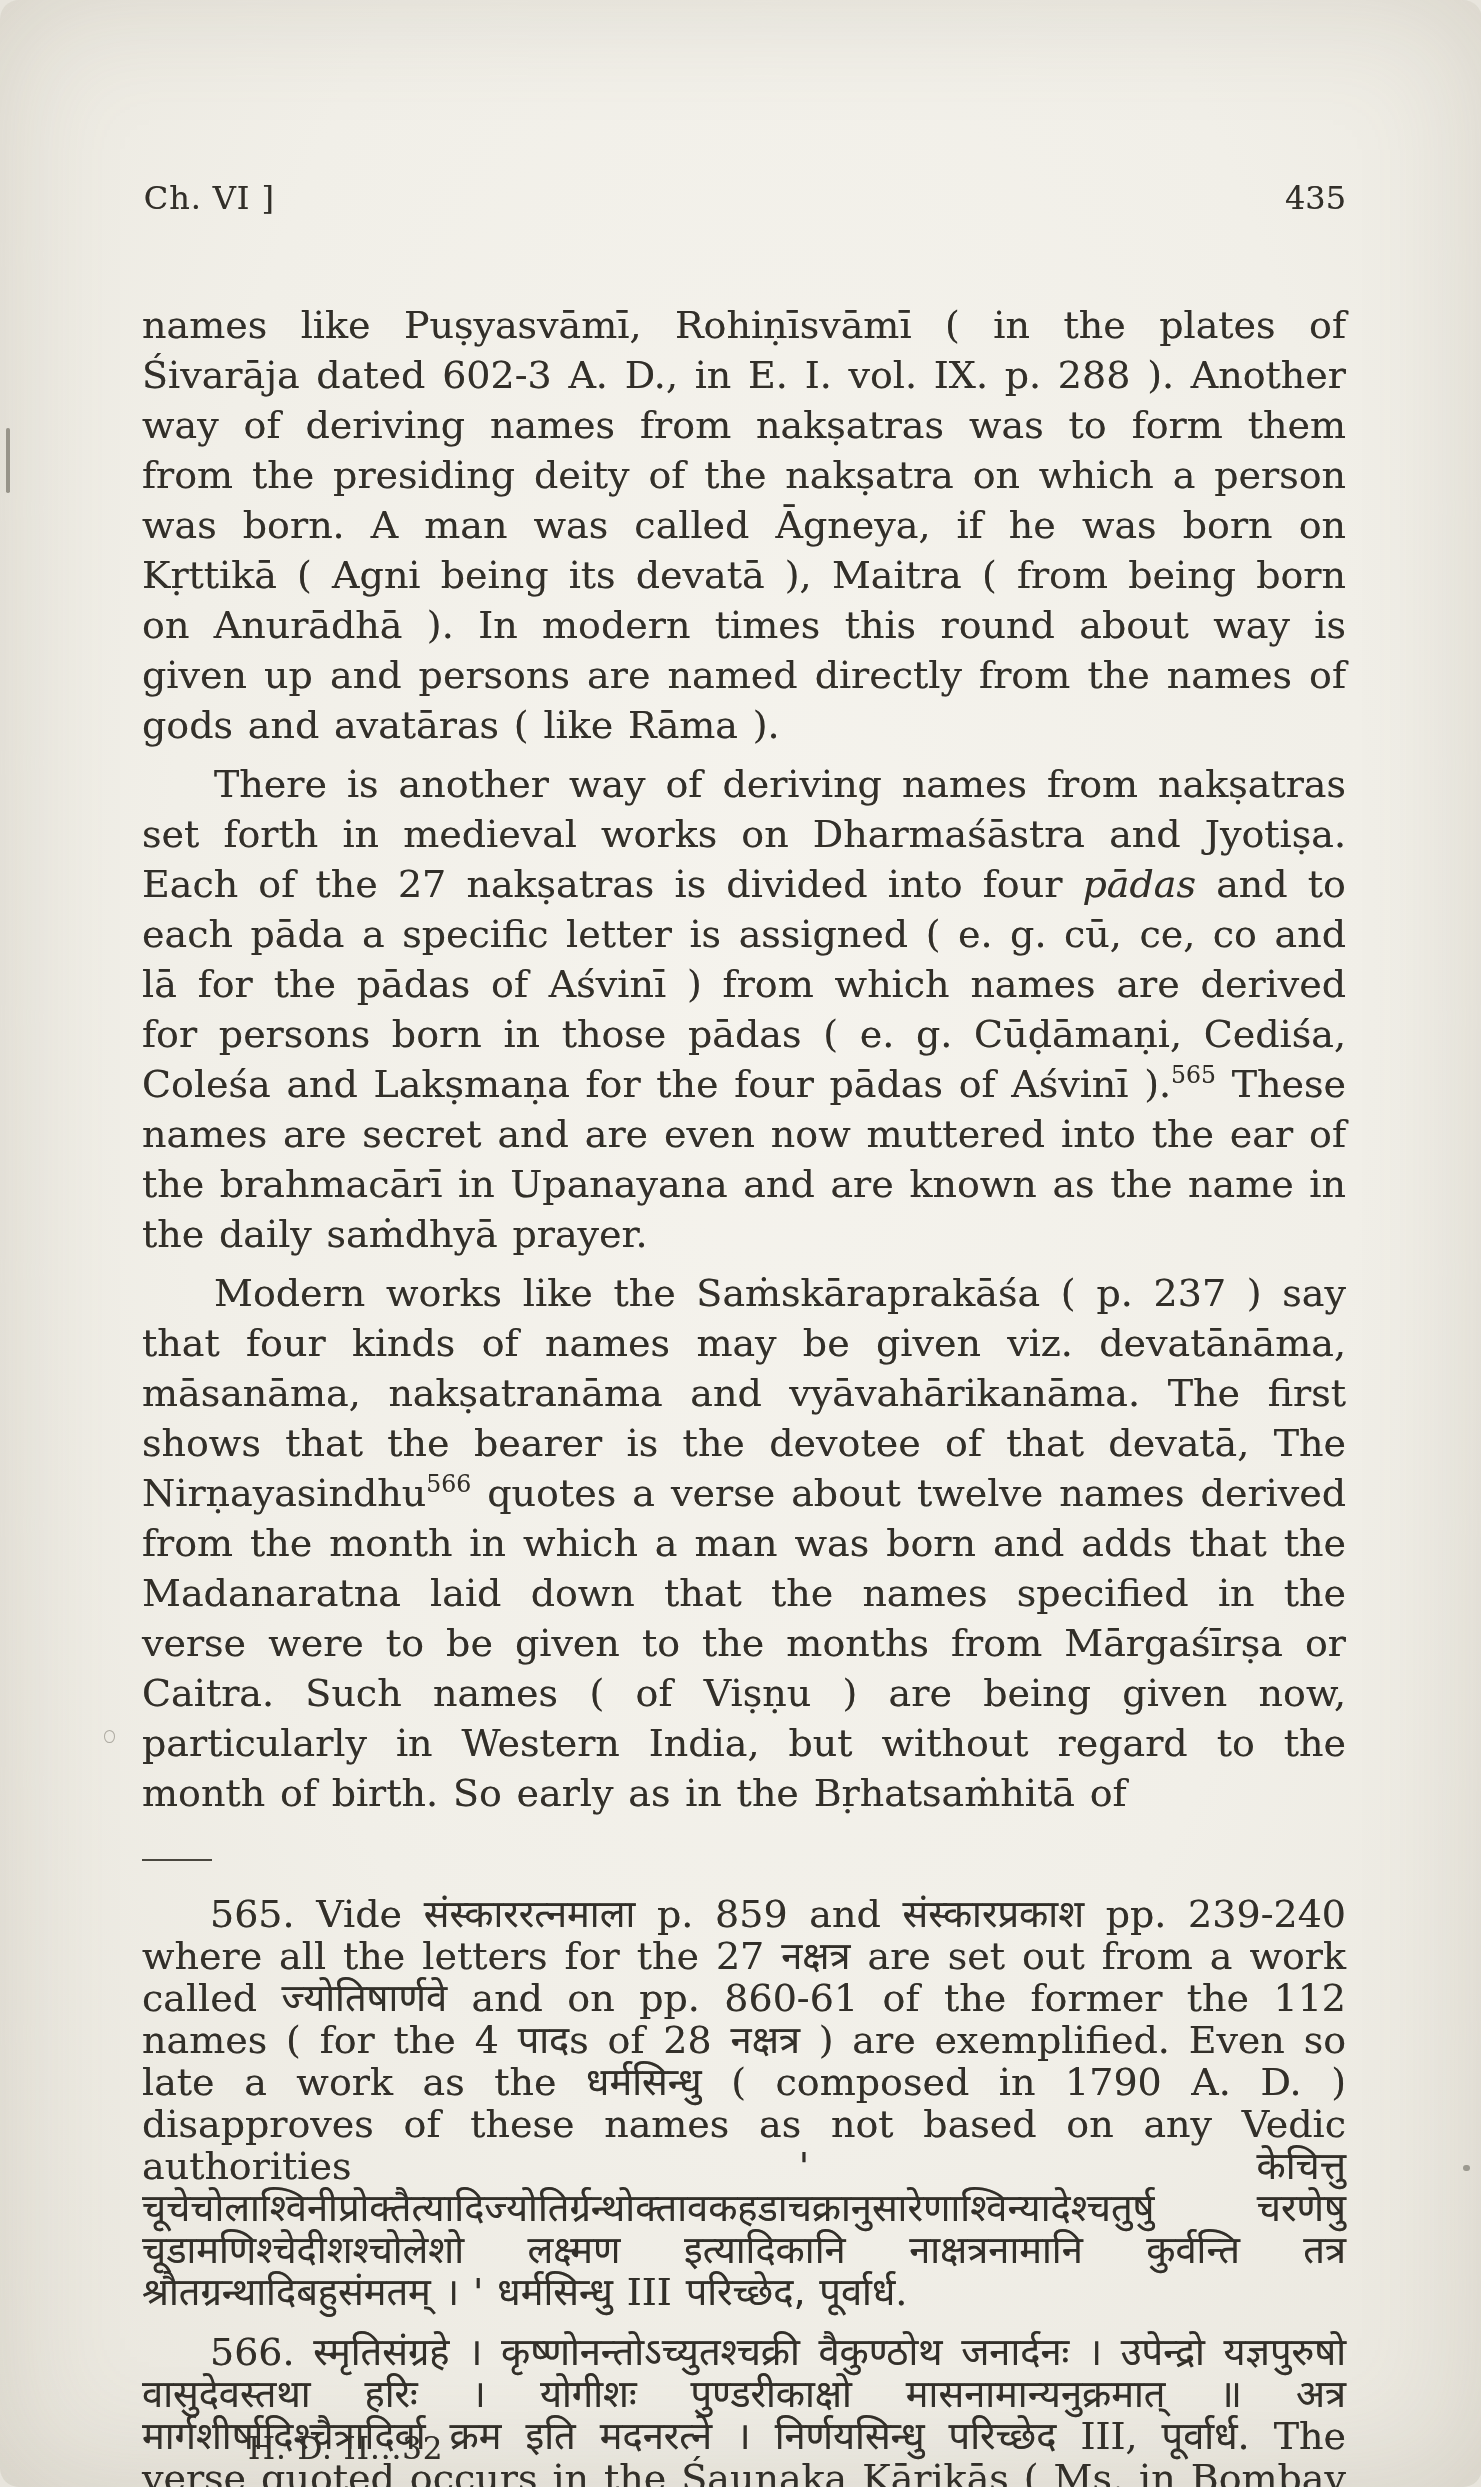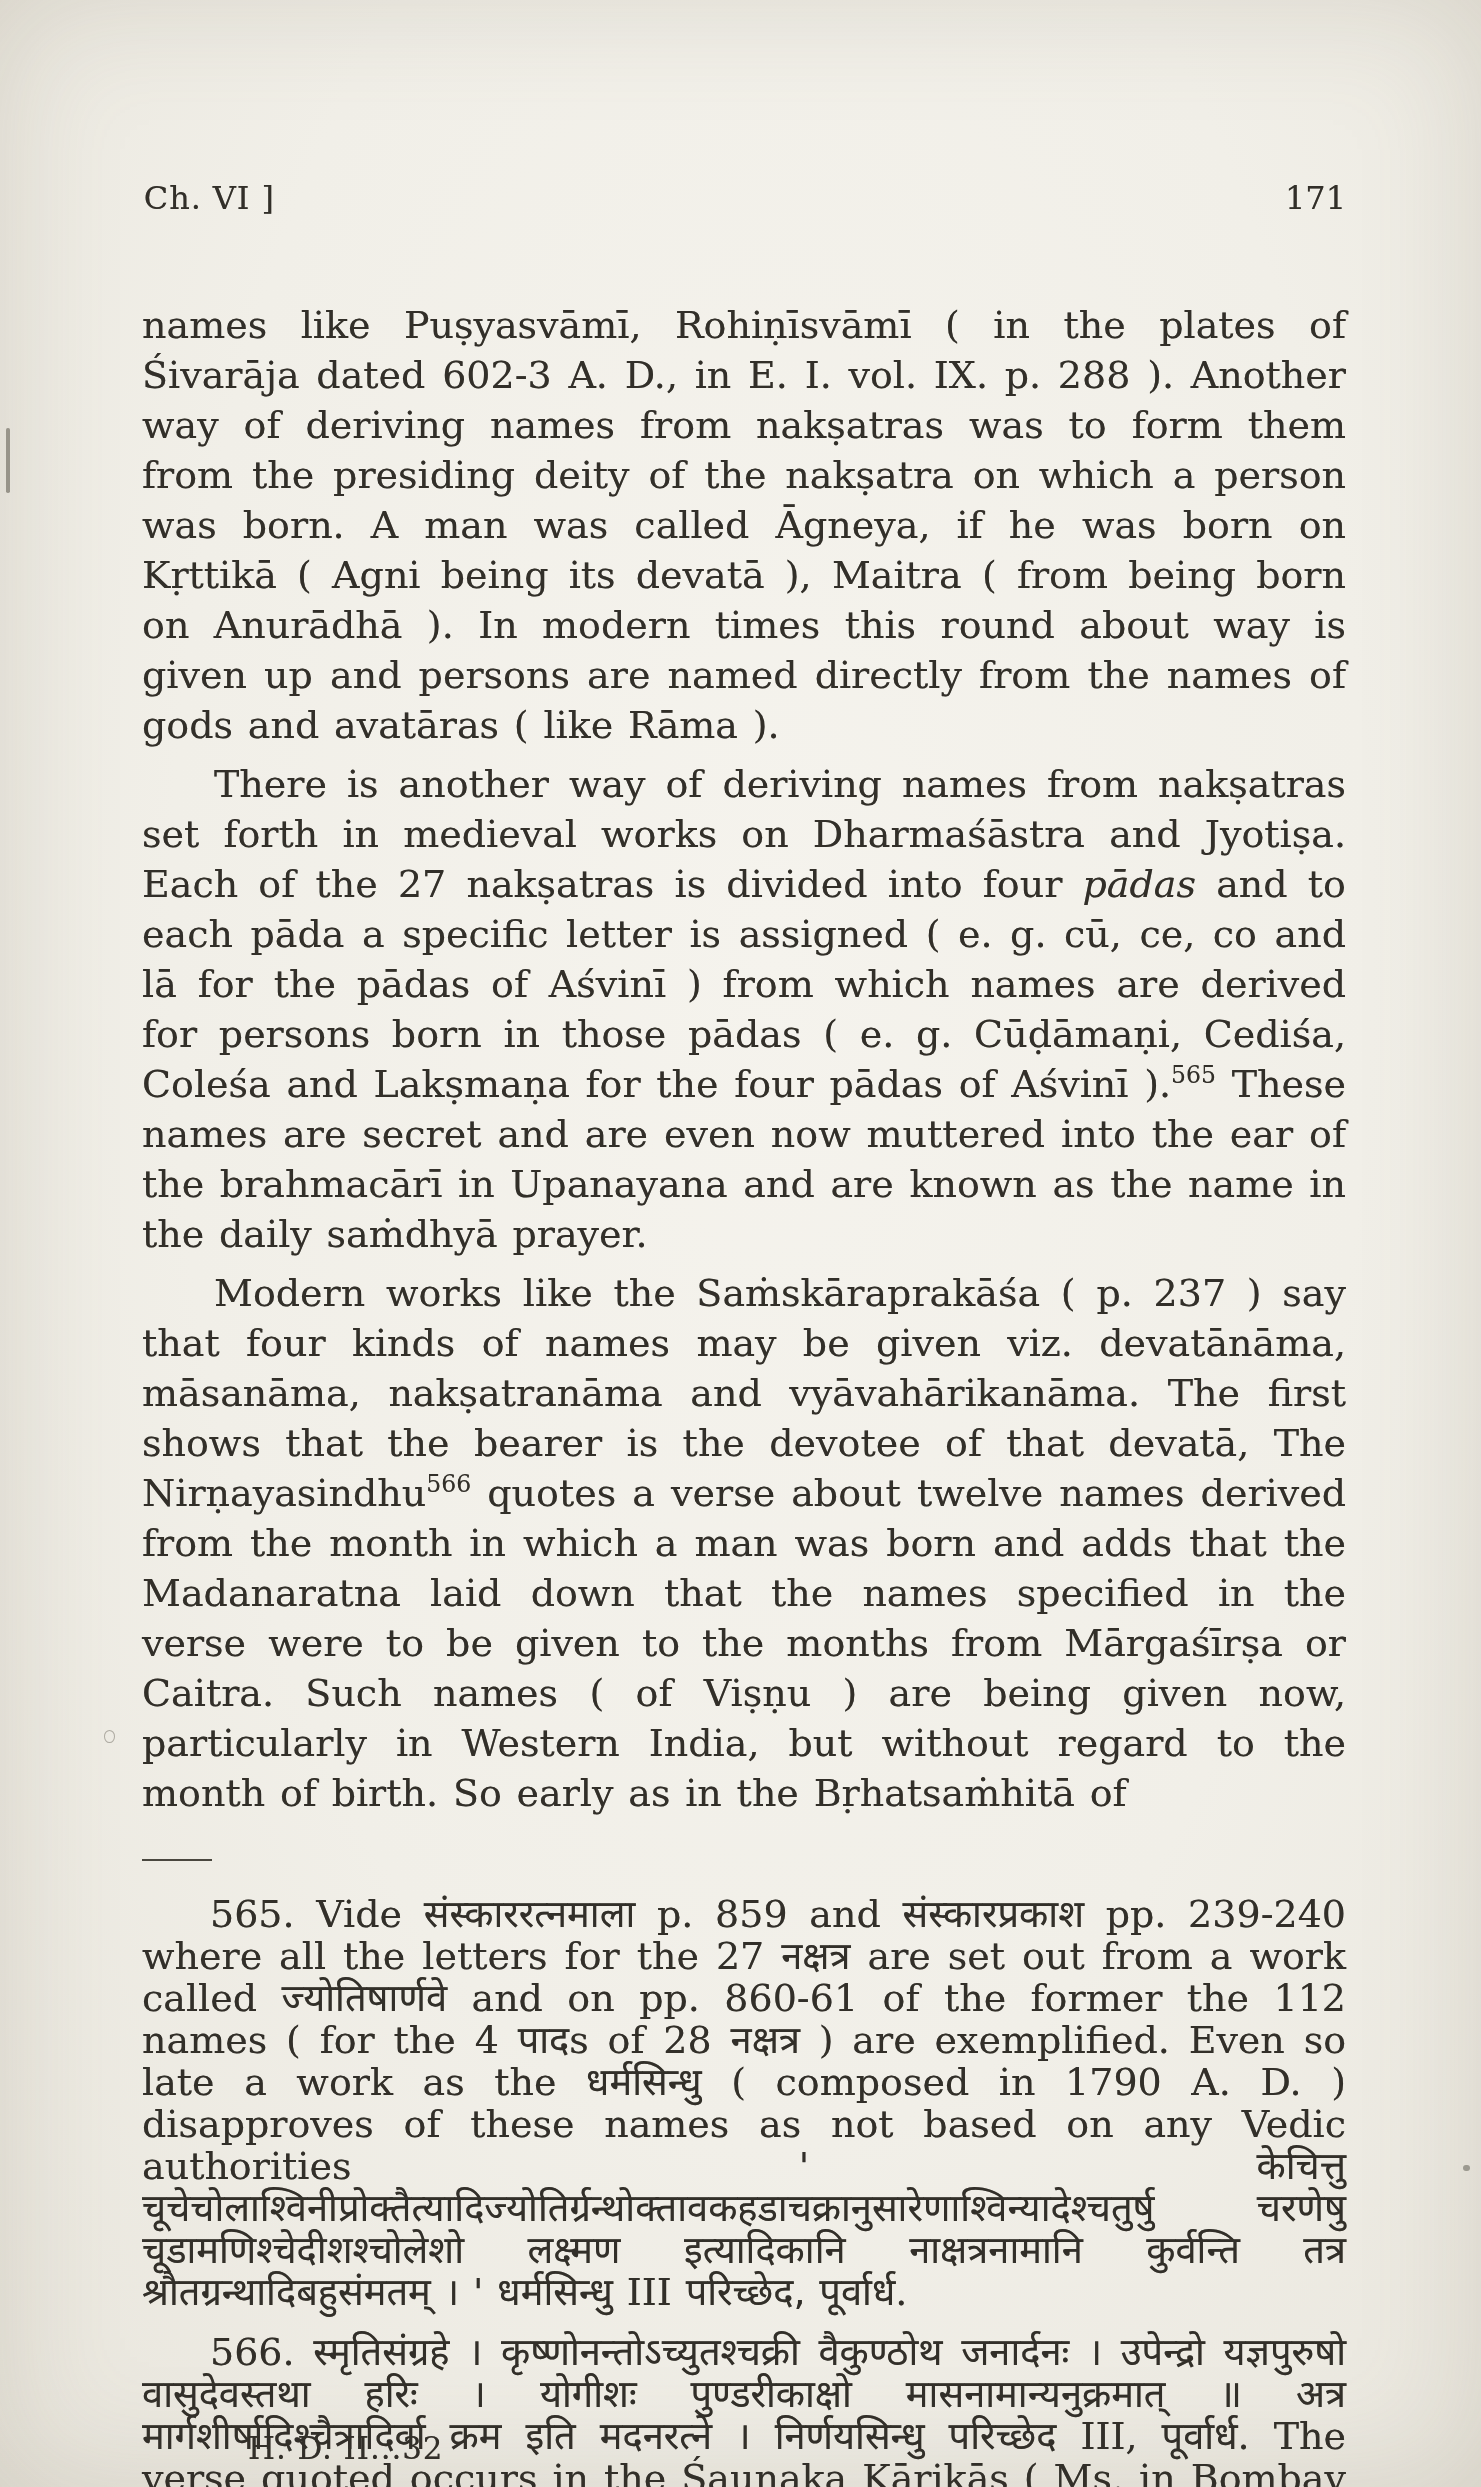--- a/index.html
+++ b/index.html
@@ -15,20 +15,21 @@
     height: 2487px;
     box-sizing: border-box;
     padding: 179px 136px 0 142px;
     overflow: hidden;
     background:
       radial-gradient(ellipse at 52% 38%, #f5f3ed 0%, #f1efe8 55%, #e9e6dd 100%);
     box-shadow: inset 0 0 125px rgba(115, 105, 85, 0.18);
     font-family: "DejaVu Serif", "Liberation Serif", serif;
     color: #322f29;
     text-shadow: 0 0 0.5px rgba(46, 43, 38, 0.5);
+    border-radius: 19px;
   }
   .header {
     position: relative;
     height: 45px;
     font-size: 32px;
   }
   .chapter { position: absolute; left: 1.8px; top: 0; letter-spacing: 0.9px; }
   .running-title {
     position: absolute; left: 50%; top: 0;
     transform: translateX(-50%);
@@ -93,21 +94,21 @@
     background: #6d6a60; border-radius: 50%; opacity: 0.6;
   }
 </style>
 </head>
 <body>
 
 <div class="page">
 
   <div class="header">
     <span class="chapter">Ch. VI ]</span>
-    <span class="page-number">171</span>
+    <span class="page-number">435</span>
   </div>
 
   <div class="body-text" id="body-paragraphs">
       <p class="body-para"><span>names like Puṣyasvāmī, Rohiṇīsvāmī ( in the plates of Śivarāja dated 602-3 A. D., in E. I. vol. IX. p. 288 ).  Another way of deriving names from nakṣatras was to form them from the presiding deity of the nakṣatra on which a person was born. A man was called Āgneya, if he was born on Kṛttikā ( Agni being its devatā ), Maitra ( from being born on Anurādhā ). In modern times this round about way is given up and persons are named directly from the names of gods and avatāras ( like Rāma ).</span></p>
       <p class="body-para indent"><span>There is another way of deriving names from nakṣatras set forth in medieval works on Dharmaśāstra and Jyotiṣa. Each of the 27 nakṣatras is divided into four </span><span class="italic">pādas</span><span> and to each pāda a specific letter is assigned ( e. g. cū, ce, co and lā for the pādas of Aśvinī ) from which names are derived for persons born in those pādas ( e. g. Cūḍāmaṇi, Cediśa, Coleśa and Lakṣmaṇa for the four pādas of Aśvinī ).</span><sup>565</sup><span>  These names are secret and are even now muttered into the ear of the brahmacārī in Upanayana and are known as the name in the daily saṁdhyā prayer.</span></p>
       <p class="body-para indent"><span>Modern works like the Saṁskāraprakāśa ( p. 237 ) say that four kinds of names may be given viz. devatānāma, māsanāma, nakṣatranāma and vyāvahārikanāma.  The first shows that the bearer is the devotee of that devatā, The Nirṇayasindhu</span><sup>566</sup><span> quotes a verse about twelve names derived from the month in which a man was born and adds that the Madanaratna laid down that the names specified in the verse were to be given to the months from Mārgaśīrṣa or Caitra.  Such names ( of Viṣṇu ) are being given now, particularly in Western India, but without regard to the month of birth.  So early as in the Bṛhatsaṁhitā of</span></p>
     </div>
 
   <div class="fn-rule"></div>
 

